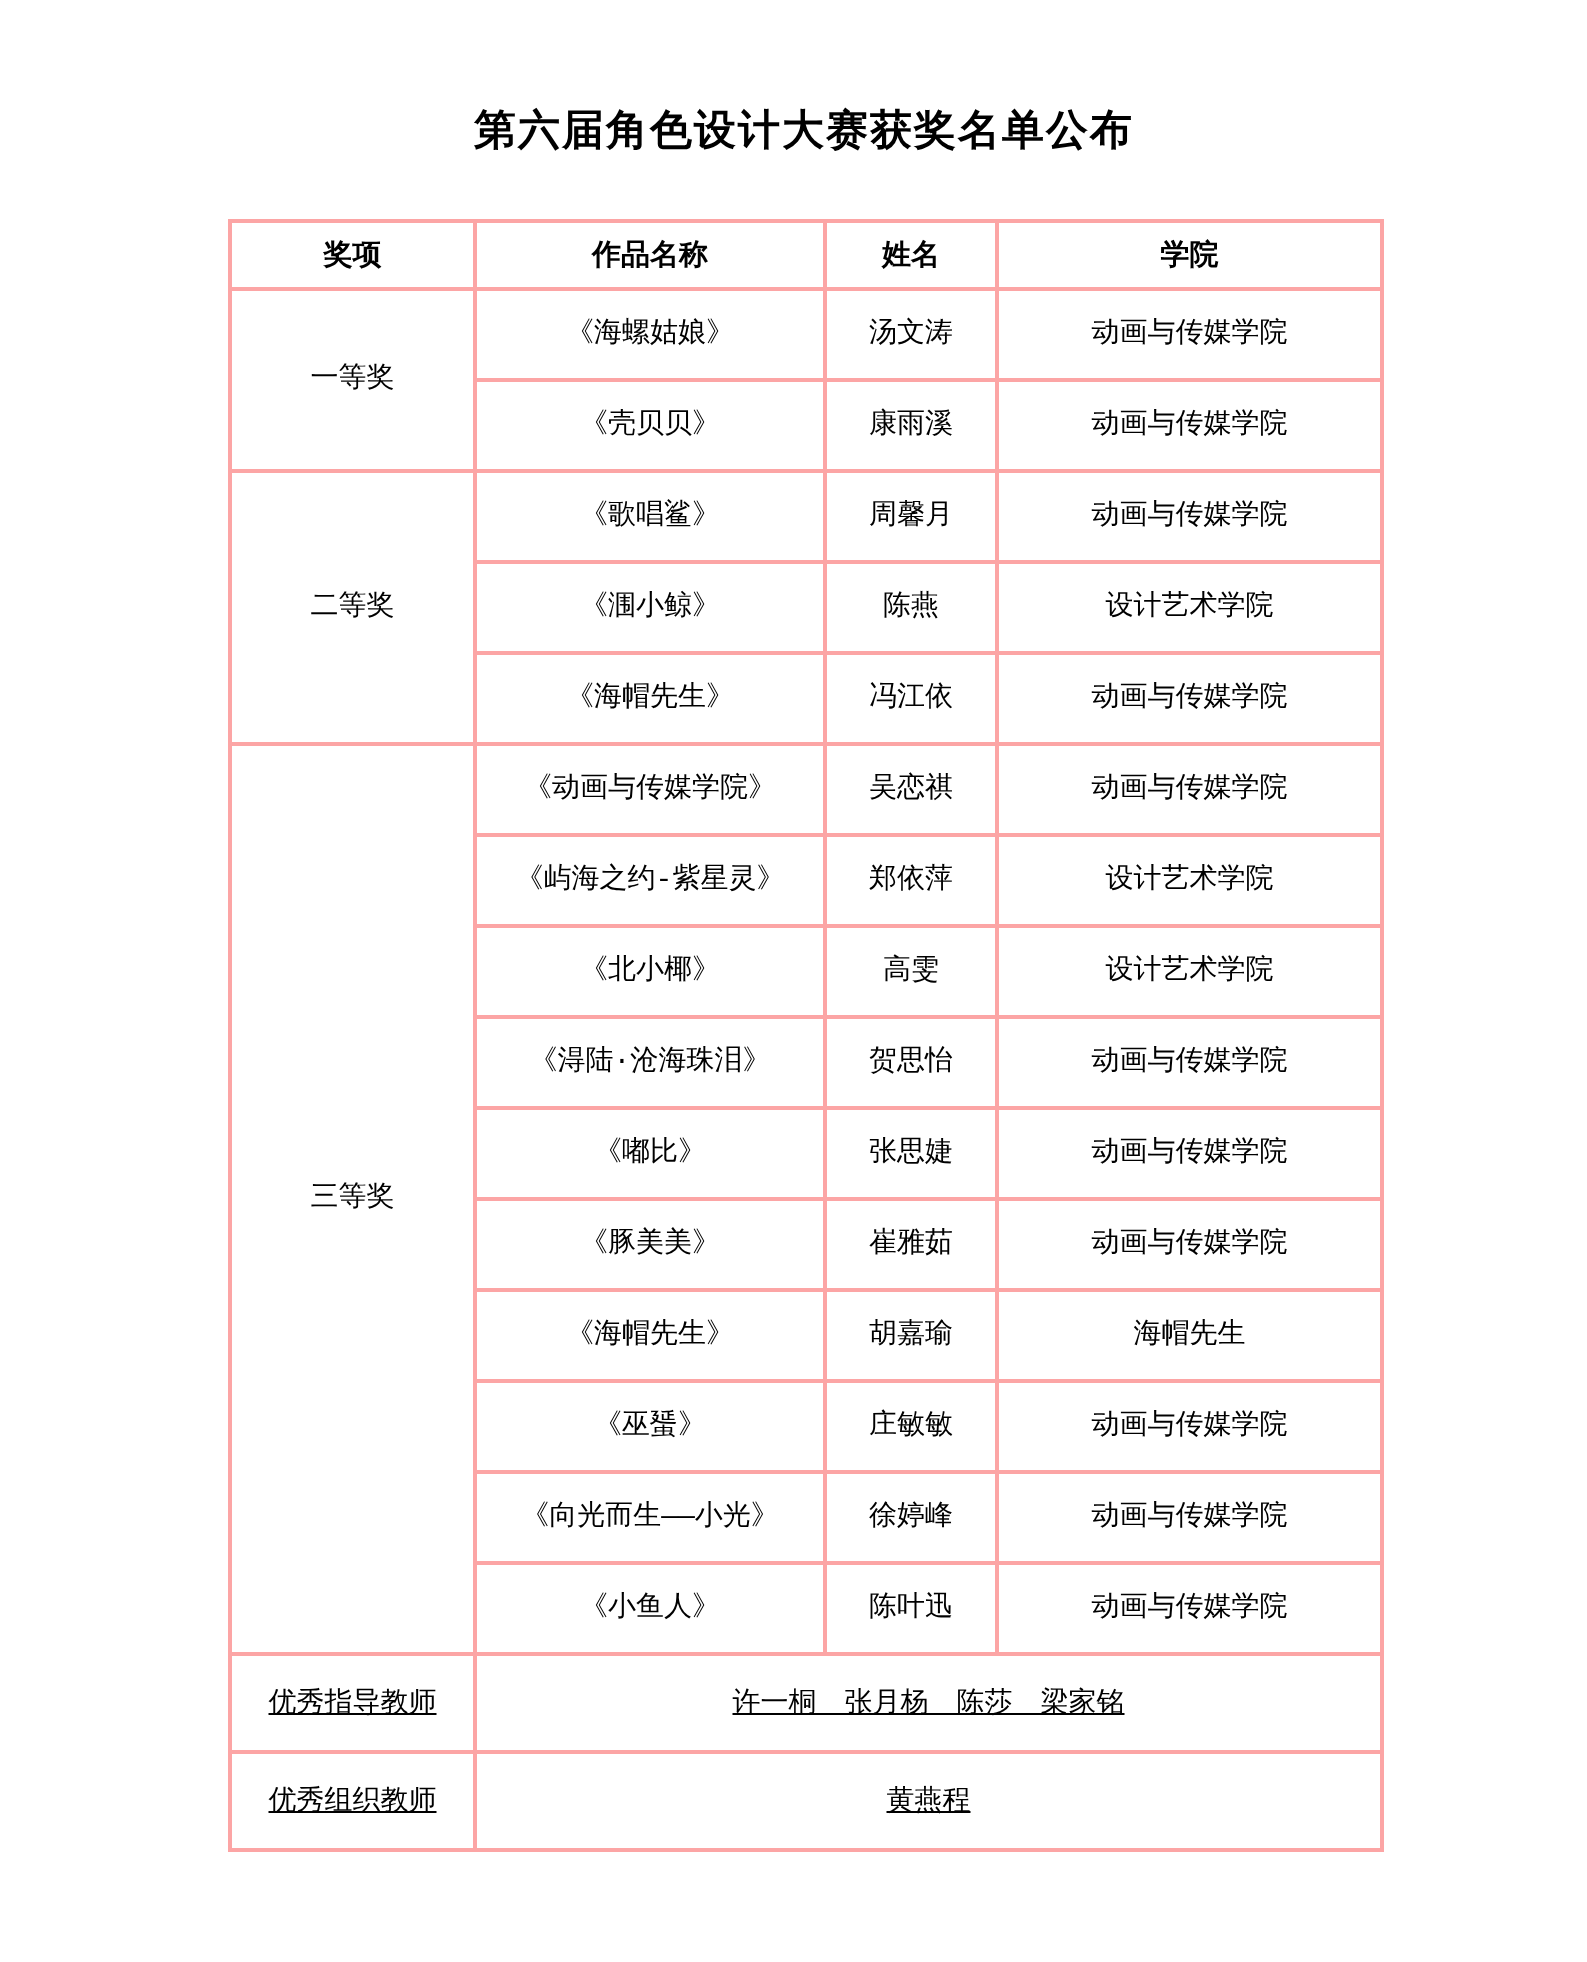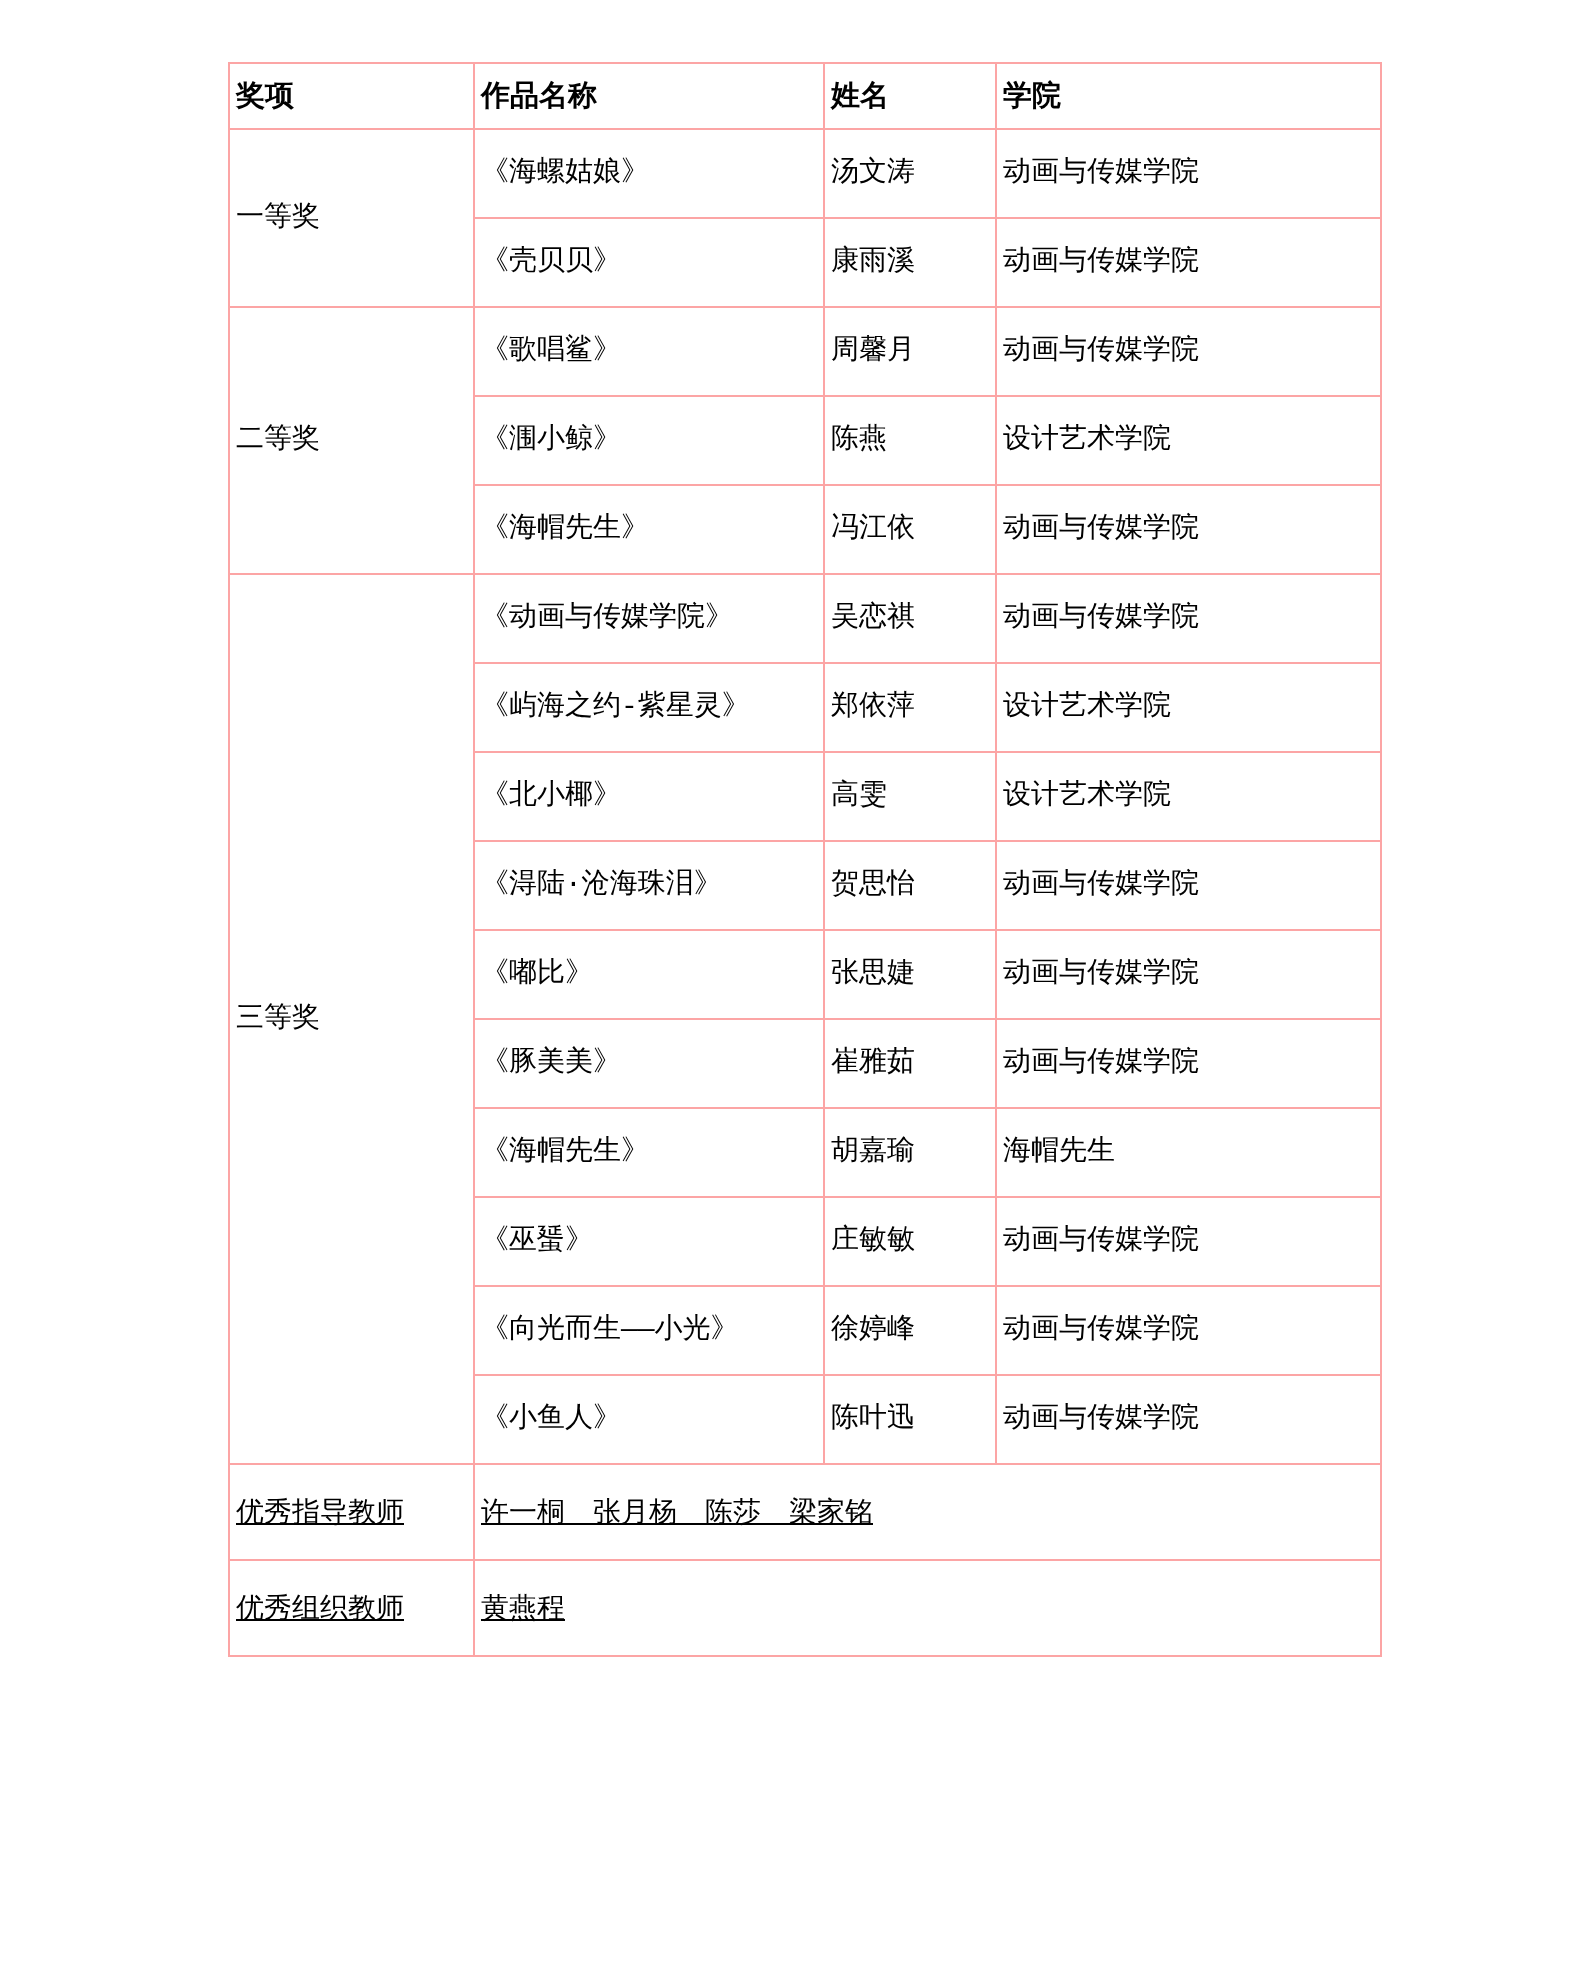--- a/index.html
+++ b/index.html
@@ -30,22 +30,22 @@
     letter-spacing: 2px;
     line-height: 1.25;
   }
   table.awards {
     border-collapse: collapse;
     table-layout: fixed;
     width: 1152px;
     margin-top: 62px;
   }
   table.awards td, table.awards th {
-    border: 2px solid #fca5a5;
-    text-align: left;
+    border: 4px solid #fca5a5;
+    text-align: center;
     vertical-align: middle;
     padding: 0 6px;
     font-size: 28px;
     font-weight: normal;
     line-height: 1.3;
     overflow: hidden;
   }
   tr.header-row th {
     height: 64px;
     font-weight: bold;
@@ -58,20 +58,21 @@
     font-weight: bold;
     font-size: 30px;
   }
 </style>
 </head>
 <body>
 
 <div class="page">
   <div class="content">
 
+    <div class="doc-title">第六届角色设计大赛获奖名单公布</div>
 
     <table class="awards">
       <colgroup>
         <col style="width:245px">
         <col style="width:350px">
         <col style="width:172px">
         <col style="width:385px">
       </colgroup>
 
       <tbody>

